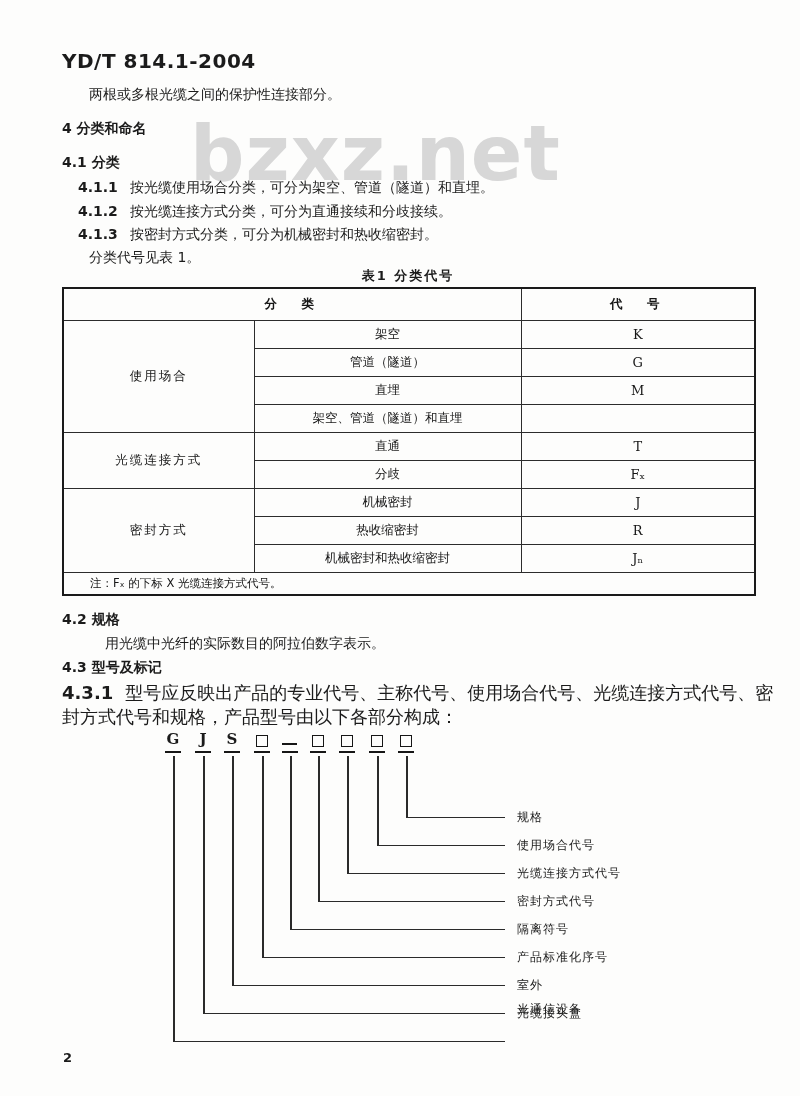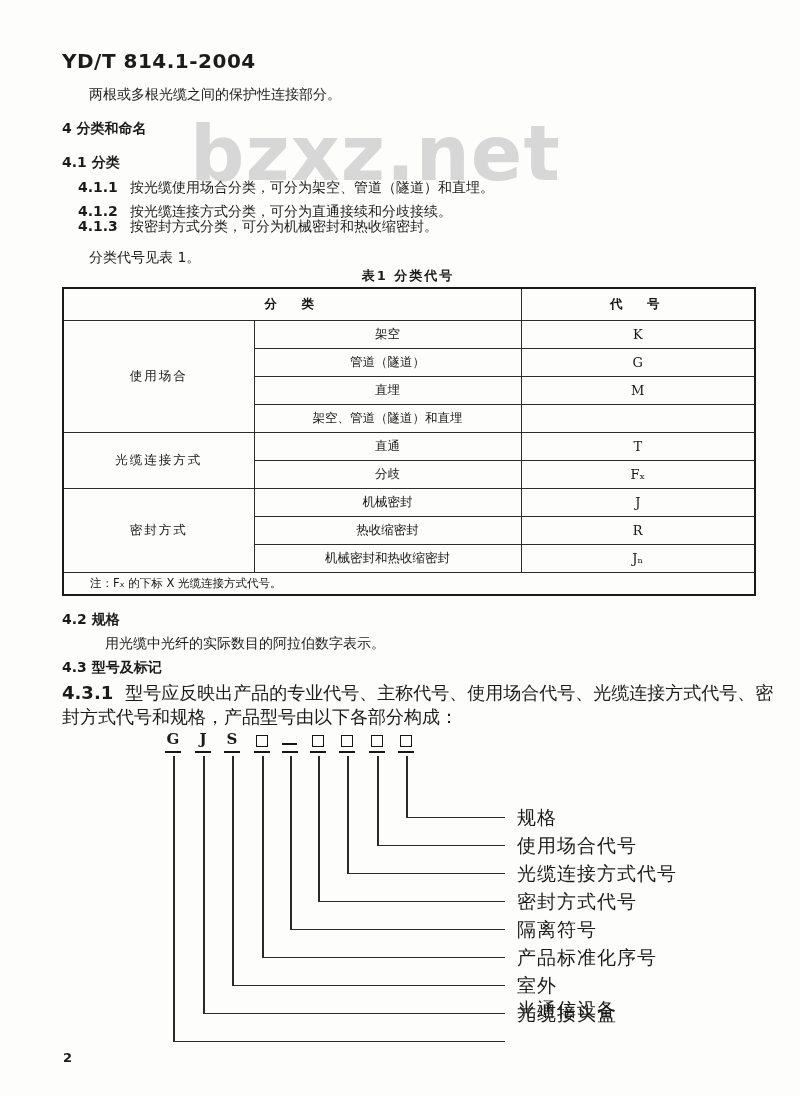--- a/index.html
+++ b/index.html
@@ -37,21 +37,21 @@
   table.t1 td.code{font-family:"DejaVu Serif",serif;font-size:13px;}
   table.t1 td.note-cell{height:21px;text-align:left;padding-left:26px;font-size:11.5px;}
   
   .sym{position:absolute;width:16px;text-align:center;top:730px;
        font-family:"DejaVu Serif",serif;font-weight:bold;font-size:15px;line-height:18px;}
   .sym-underline{position:absolute;top:751px;width:16px;height:2px;background:#161616;}
   .pbox{position:absolute;top:735px;width:10px;height:10px;border:1.5px solid #161616;background:transparent;}
   .dash{position:absolute;top:743px;width:15px;height:2px;background:#161616;}
   .vline{position:absolute;width:1.5px;background:#2a2a2a;}
   .hline{position:absolute;height:1.5px;background:#2a2a2a;}
-  .dlabel{position:absolute;left:517px;font-size:19px;line-height:18px;white-space:nowrap;letter-spacing:1px;}
+  .dlabel{position:absolute;left:517px;font-size:12px;line-height:18px;white-space:nowrap;letter-spacing:1px;}
   .page-number{left:63px;top:1050px;font-size:13px;font-weight:bold;}
 </style>
 </head>
 <body>
 
 <div class="page">
 
   <div class="watermark">bzxz.net</div>
 
   <div class="abs z1 doc-number">YD/T 814.1-2004</div>
@@ -65,21 +65,21 @@
   <div class="abs z1 line clause" style="left:62px;top:177px;">
     <span class="num">4.1.1</span>
     <span>按光缆使用场合分类，可分为架空、管道（隧道）和直埋。</span>
   </div>
 
   <div class="abs z1 line clause" style="left:62px;top:201px;">
     <span class="num">4.1.2</span>
     <span>按光缆连接方式分类，可分为直通接续和分歧接续。</span>
   </div>
 
-  <div class="abs z1 line clause" style="left:62px;top:216px;">
+  <div class="abs z1 line clause" style="left:62px;top:224px;">
     <span class="num">4.1.3</span>
     <span>按密封方式分类，可分为机械密封和热收缩密封。</span>
   </div>
 
   <div class="abs z1 line" style="left:89px;top:247px;">分类代号见表 1。</div>
 
   <div class="abs z1 tbl-title">表1  分类代号</div>
 
   <table class="t1">
     <colgroup>

